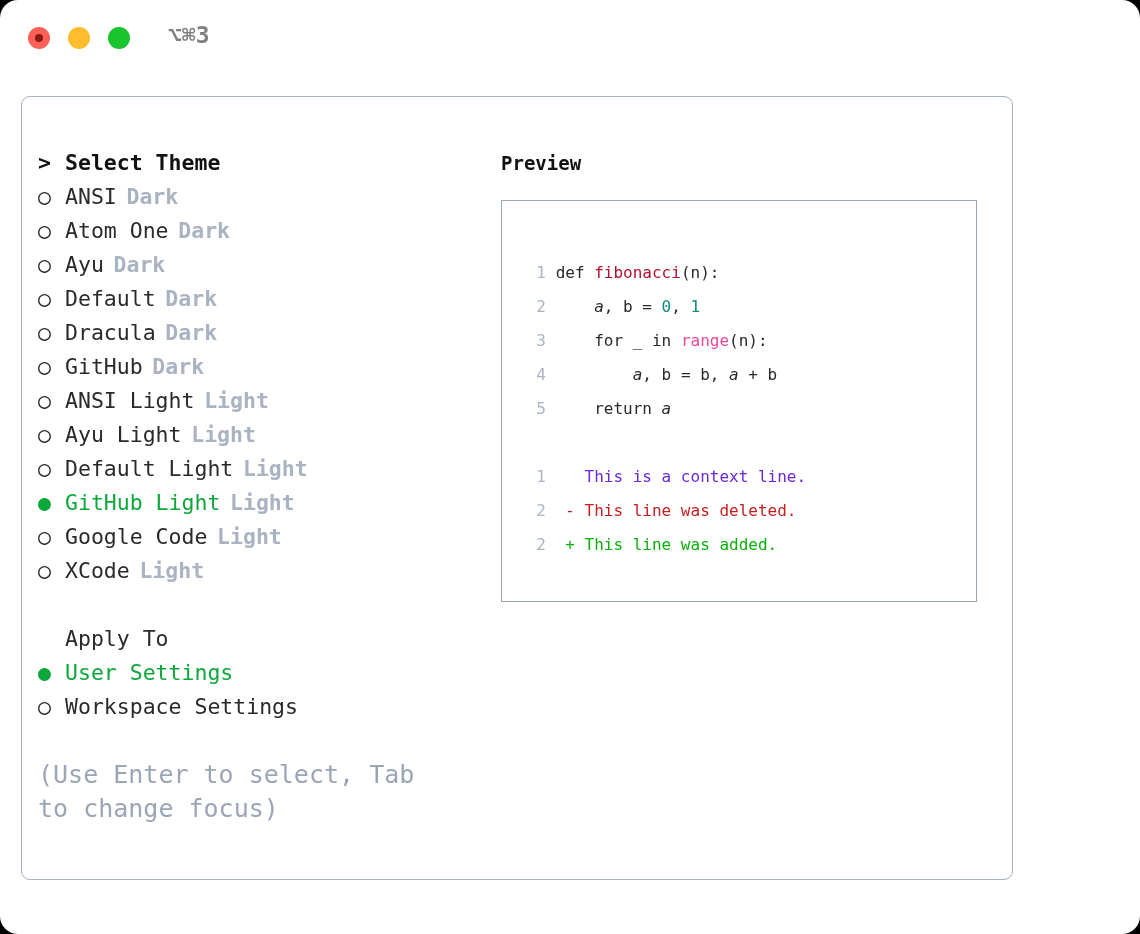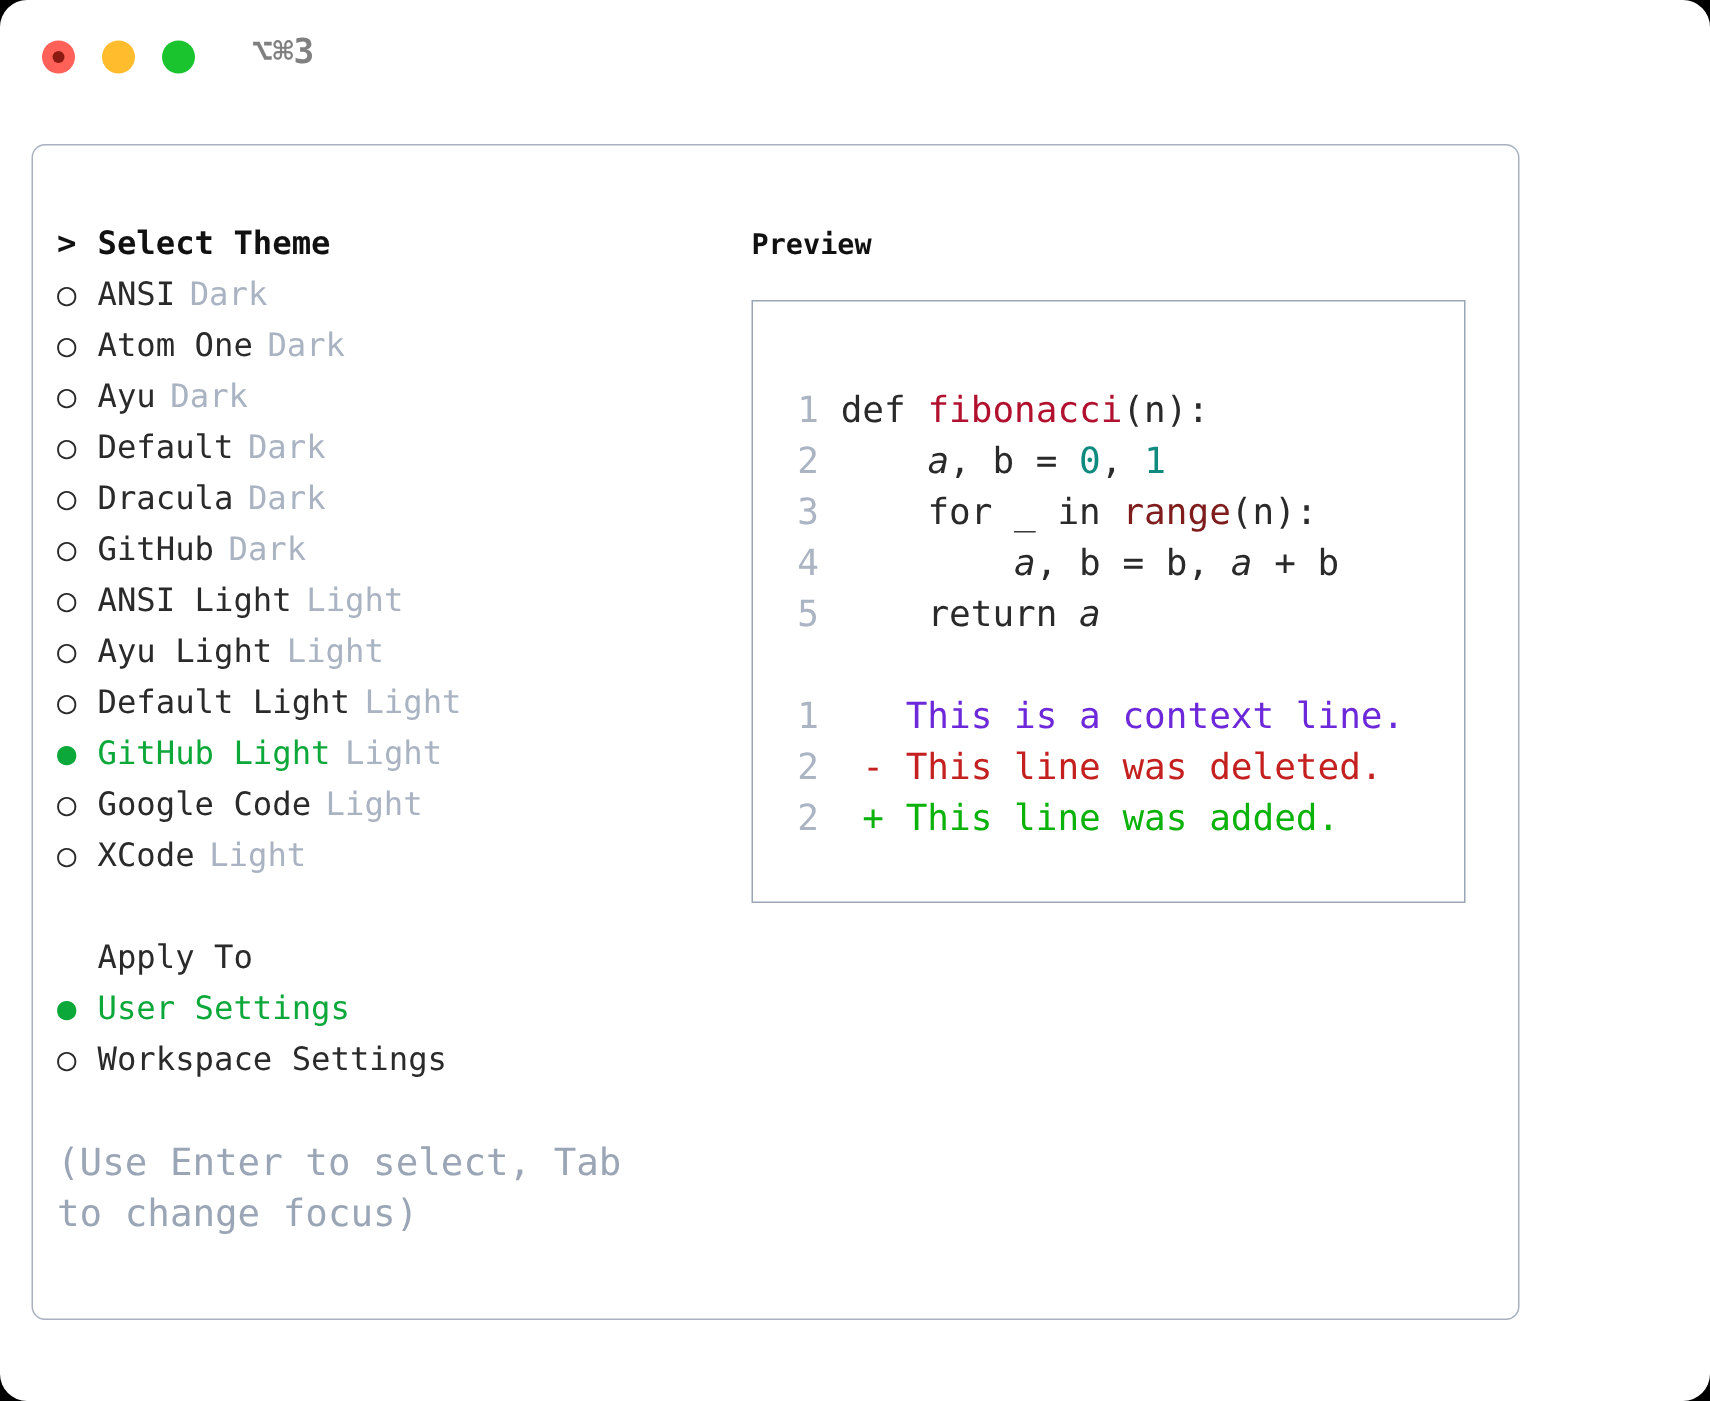--- a/index.html
+++ b/index.html
@@ -96,20 +96,21 @@
     width: 27px;
     flex: 0 0 27px;
     font-size: 21.5px;
     line-height: 34px;
   }
   .opt-label { line-height: 34px; }
   .opt-tag {
     color: #a9b3c2;
     line-height: 34px;
     margin-left: 9.7px;
+    font-weight: bold;
   }
 
   .row-header .opt-marker { font-weight: 700; color: #111111; }
   .row-header .opt-label  { font-weight: 700; color: #111111; }
 
   .row-selected .opt-marker { color: #0da83a; }
   .row-selected .opt-label  { color: #0da83a; }
 
   .row-subheader .opt-marker { color: transparent; }
   .row-subheader .opt-label  { color: #2a2a2a; text-align: center; }
@@ -146,36 +147,36 @@
     border: 1.6px solid #9aa6b5;
     box-sizing: border-box;
     background: #ffffff;
     position: relative;
   }
 
   #code-area {
     position: absolute;
     left: 19px;
     top: 55px;
-    font-size: 24px;
+    font-size: 16px;
     line-height: 34px;
     white-space: pre;
   }
   .code-line { height: 34px; white-space: pre; }
   .ln {
     display: inline-block;
     width: 25px;
     text-align: right;
     color: #aab4c2;
   }
   .code-body { color: #2a2a2a; }
 
   .tok-fn     { color: #b1112e; }
   .tok-num    { color: #0f8a7e; }
-  .tok-kw     { color: #7f1d1d; }
+  .tok-kw     { color: #ec4899; }
   .tok-var    { font-style: italic; }
   .tok-plain  { color: #2a2a2a; }
 
   .gap-line { height: 34px; }
 
   .diff-ctx   { color: #6d28d9; }
   .diff-del   { color: #c42020; }
   .diff-add   { color: #0ab20a; }
 </style>
 </head>

